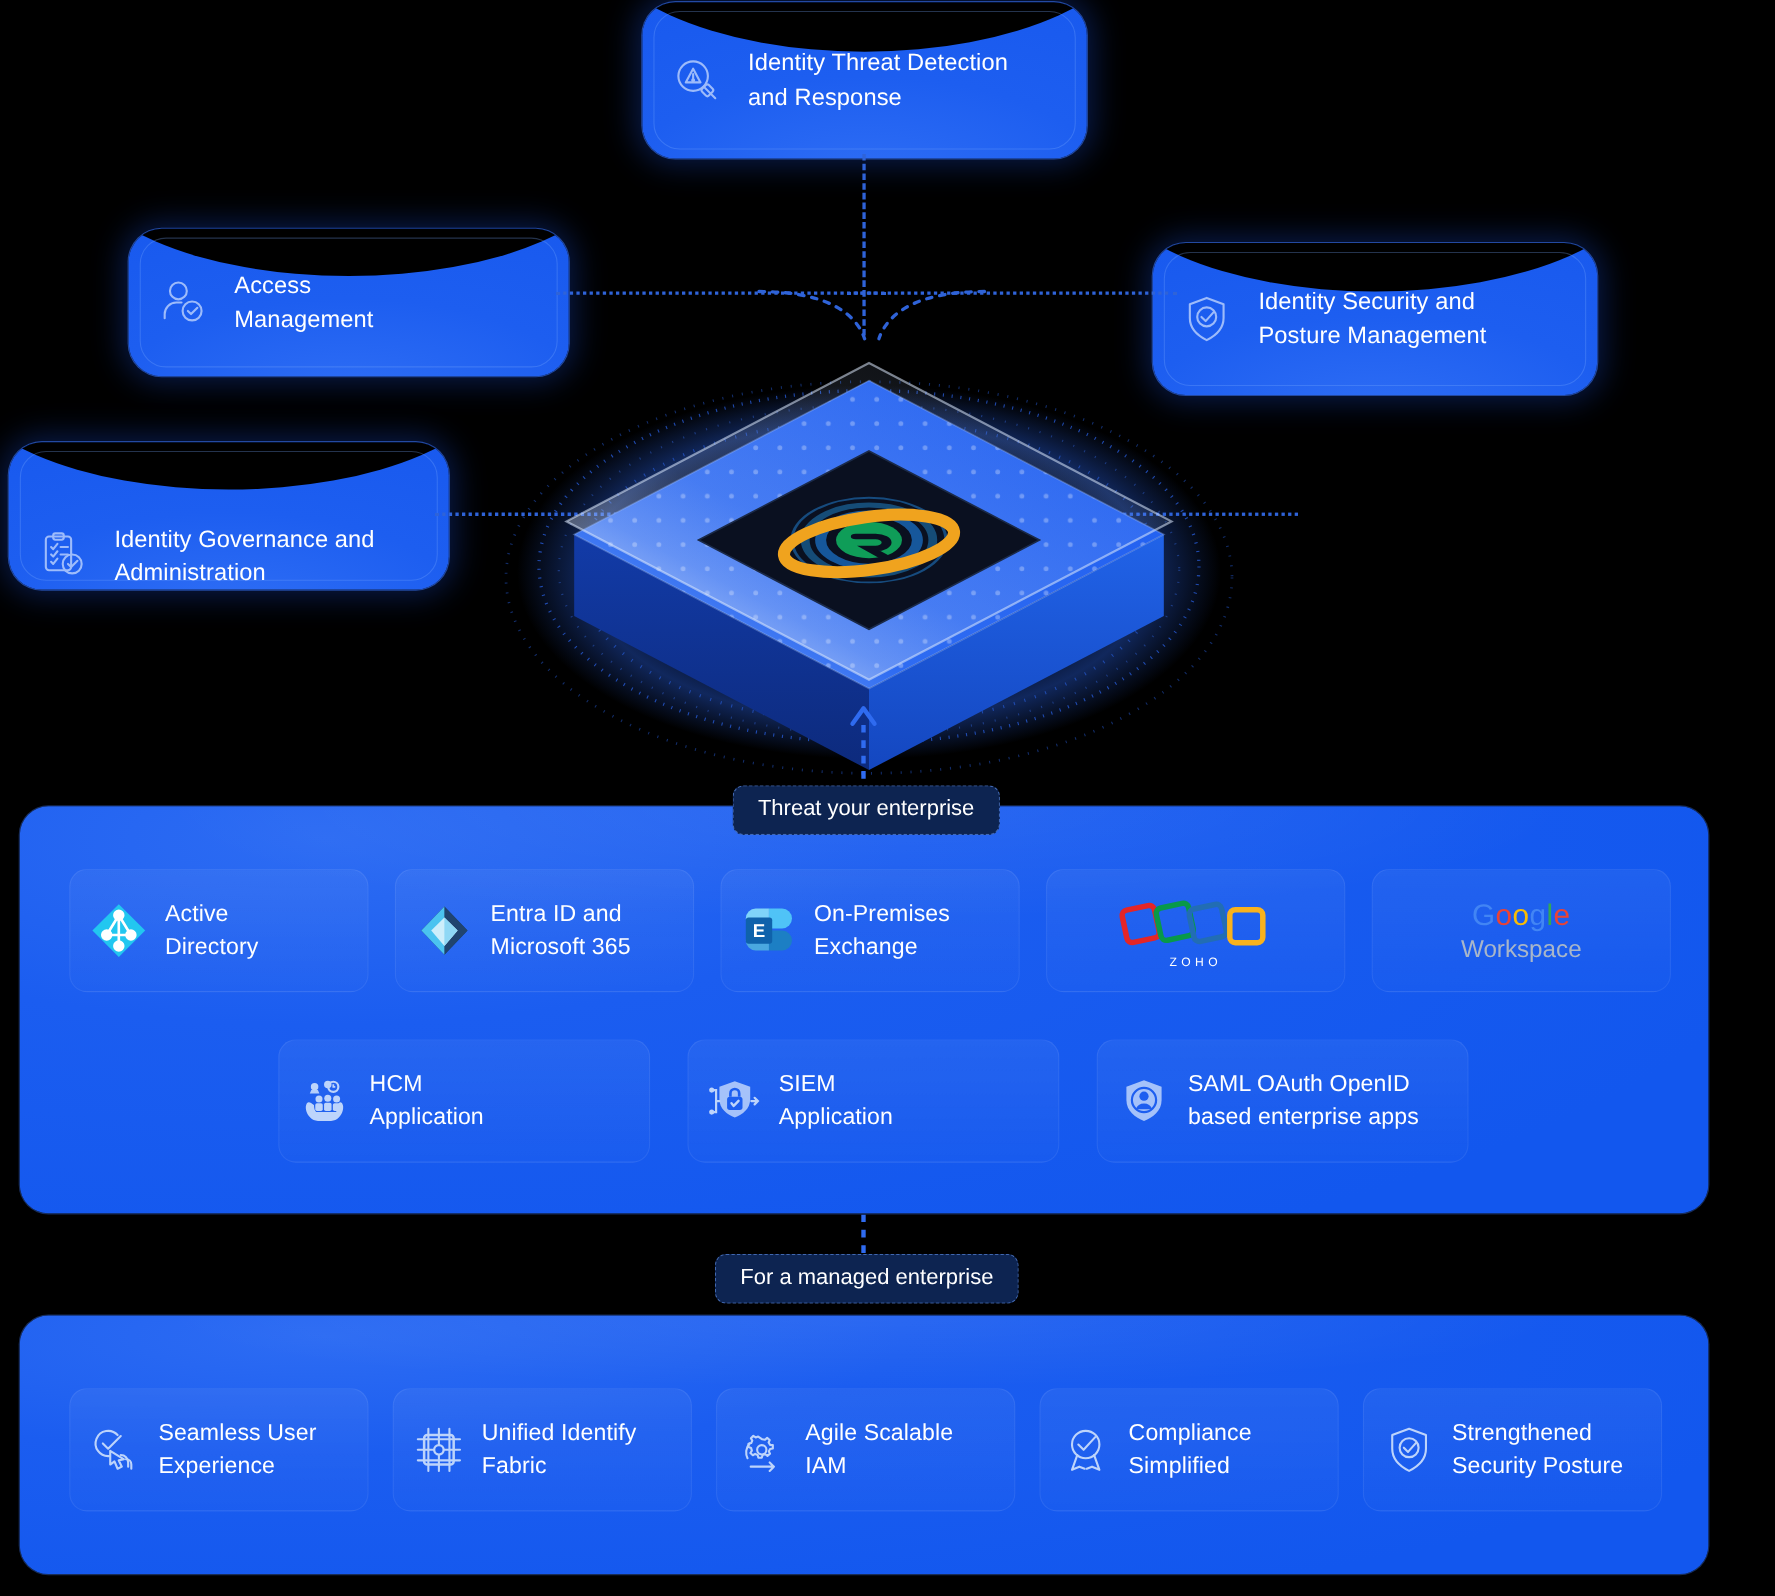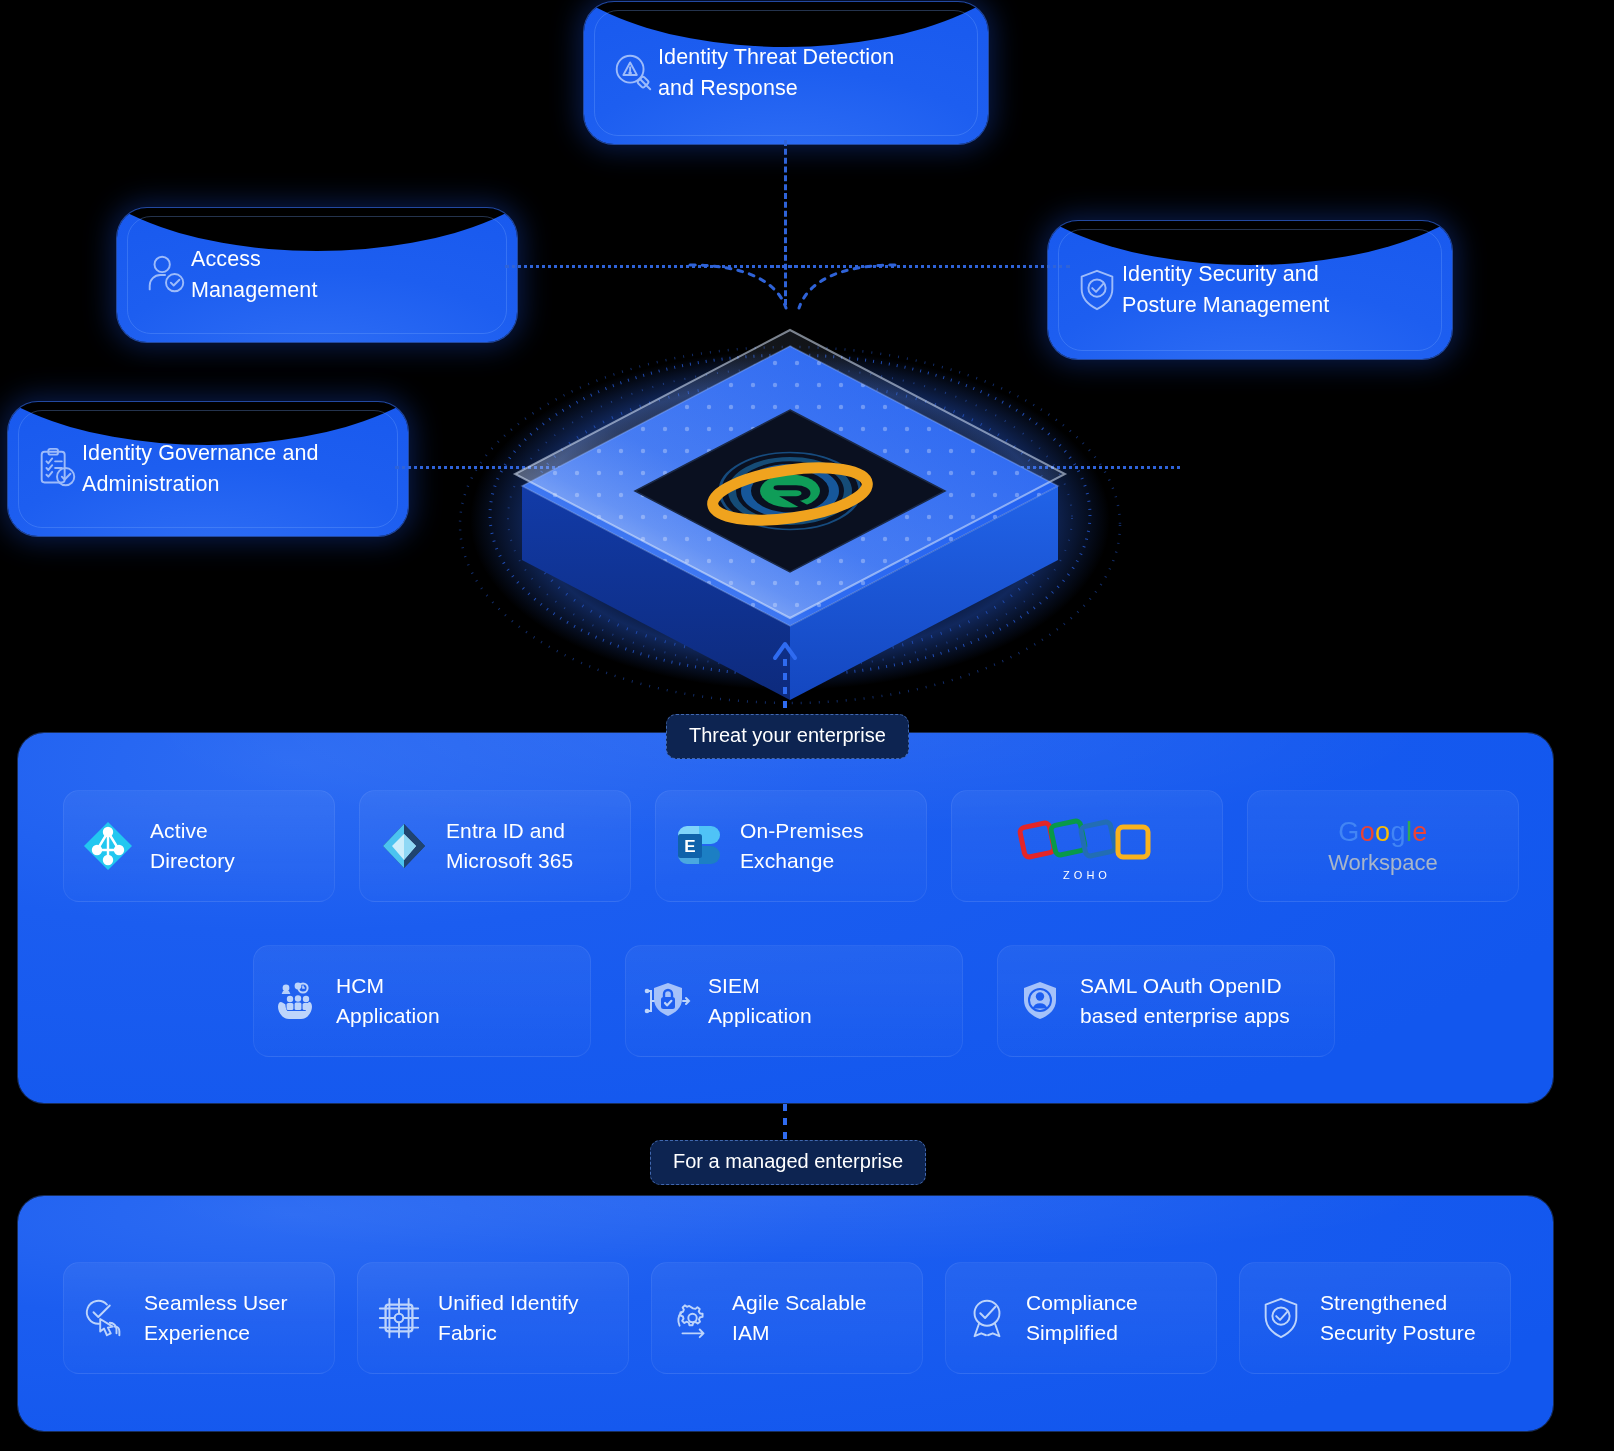--- a/index.html
+++ b/index.html
@@ -46,21 +46,21 @@
     left: 10px; right: 10px; top: 8px; bottom: 8px;
     border-radius: 24px;
     border: 1px solid rgba(120,170,255,.30);
     pointer-events: none;
   }
   .pill-inner {
     position: relative;
     z-index: 3;
     display: flex;
     align-items: center;
-    gap: 2px;
+    gap: 24px;
     padding: 0 26px;
     width: 100%;
   }
   .pill-icon { flex: 0 0 auto; width: 46px; height: 46px; opacity: .72; }
   .pill-icon svg { width: 100%; height: 100%; display: block; }
   .pill-label {
     color: #ffffff;
     font-size: 21.5px;
     line-height: 1.42;
     font-weight: 400;
@@ -282,21 +282,21 @@
           <path d="M24 4 L40 10 v13 c0 11 -8 17 -16 21 c-8 -4 -16 -10 -16 -21 V10 Z"></path>
           <circle cx="24" cy="22" r="9"></circle>
           <path d="M19 22 l4 4 l8 -9"></path>
         </svg>
       </span>
       <span class="pill-label">Identity Security and
 Posture Management</span>
     </div>
   </div>
 
-  <div class="pill" style="left:8px; top:402px; width:400px; height:134px;">
+  <div class="pill" style="left:8px; top:402px; width:400px; height:134px;align-items:flex-end;">
     <div class="pill-inner">
       <span class="pill-icon">
         <svg viewBox="0 0 48 48" stroke="#cfe0ff" stroke-width="2" fill="none" stroke-linecap="round" stroke-linejoin="round">
           <rect x="8" y="6" width="24" height="32" rx="3"></rect>
           <rect x="15" y="3" width="10" height="6" rx="2"></rect>
           <path d="M13 16 l2 2 l4 -5"></path>
             <path d="M22 16 h7"></path>
           <path d="M13 23 l2 2 l4 -5"></path>
             <path d="M22 23 h7"></path>
           <path d="M13 30 l2 2 l4 -5"></path>

